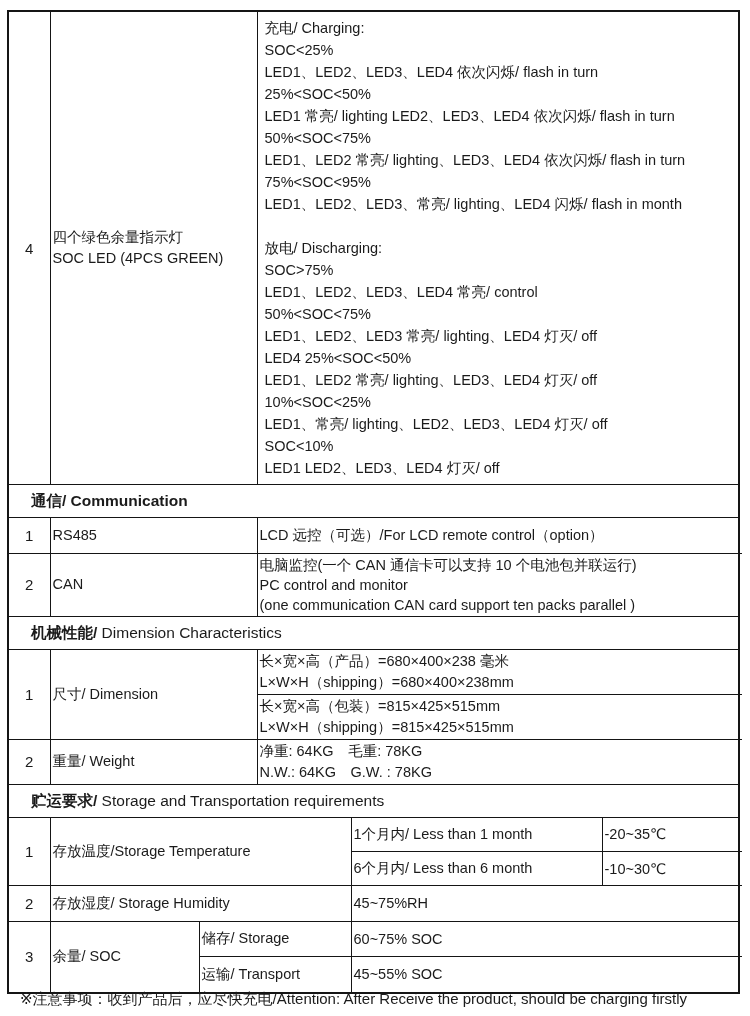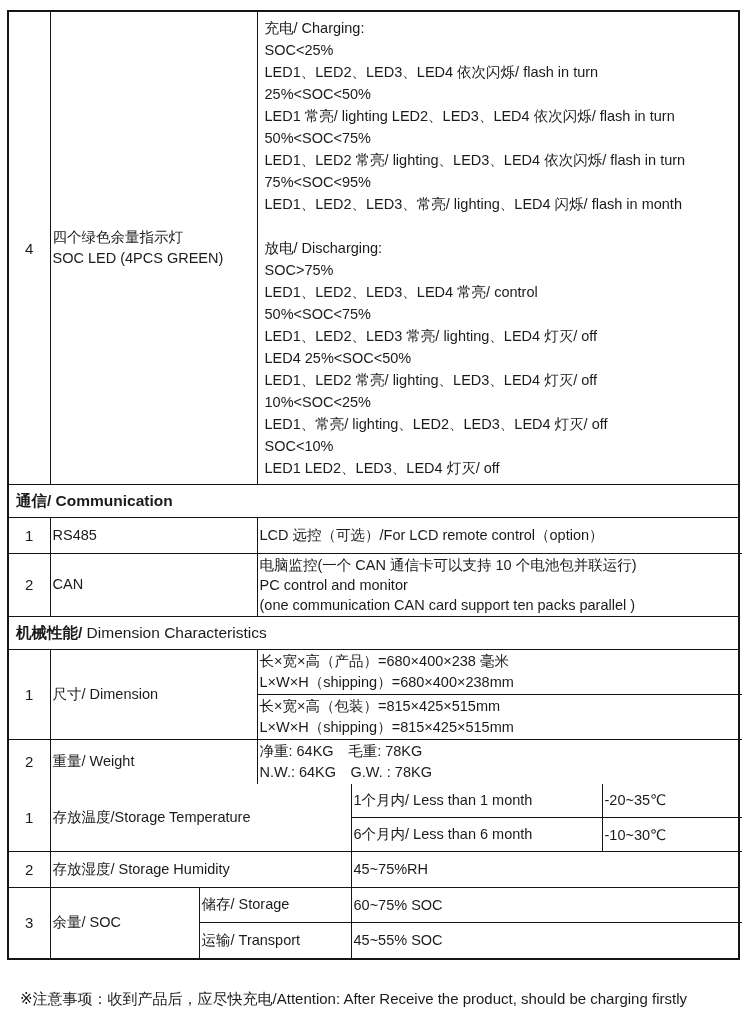--- a/index.html
+++ b/index.html
@@ -26,21 +26,21 @@
   .num  { text-align:center; font-size:15px; }
   .lbl  { text-align:left; line-height:21px; }
   .ctr  { text-align:left; }
   
   .r4cell { padding:5px 2px 5px 7px; vertical-align:top; }
   .r4-line { height:22px; line-height:22px; white-space:nowrap; font-size:14.5px; }
   
   .sec-header {
     border-top:1.5px solid #151515;
     border-bottom:1.5px solid #151515;
-    padding:6px 6px 6px 7px;
+    padding:6px 6px 6px 22px;
     font-size:15.5px;
     line-height:20px;
   }
   .sec-header .cn { font-weight:bold; }
   .sec-header.allbold .en { font-weight:bold; }
   .hline { border-top:1.5px solid #151515; height:0; }
   .line20 { line-height:20px; }
   .line21 { line-height:21px; }
   .h35 { height:35px; }
   .h62 { height:62px; }
@@ -152,20 +152,23 @@
       <td class="num h43">2</td>
       <td class="lbl">重量/ Weight</td>
       <td class="ctr">
         <div class="line21">净重: 64KG　毛重: 78KG</div>
         <div class="line21">N.W.: 64KG　G.W. : 78KG</div>
       </td>
     </tr>
   </tbody>
     </table>
 
+  <div class="sec-header">
+    <span class="cn">贮运要求/</span><span class="en"> Storage and Transportation requirements</span>
+  </div>
   <table>
     <colgroup>
         <col style="width:41px">
         <col style="width:301px">
         <col style="width:251px">
         <col style="width:140px">
       </colgroup>
     <tbody>
         <tr>
       <td class="num" rowspan="2">1</td>

